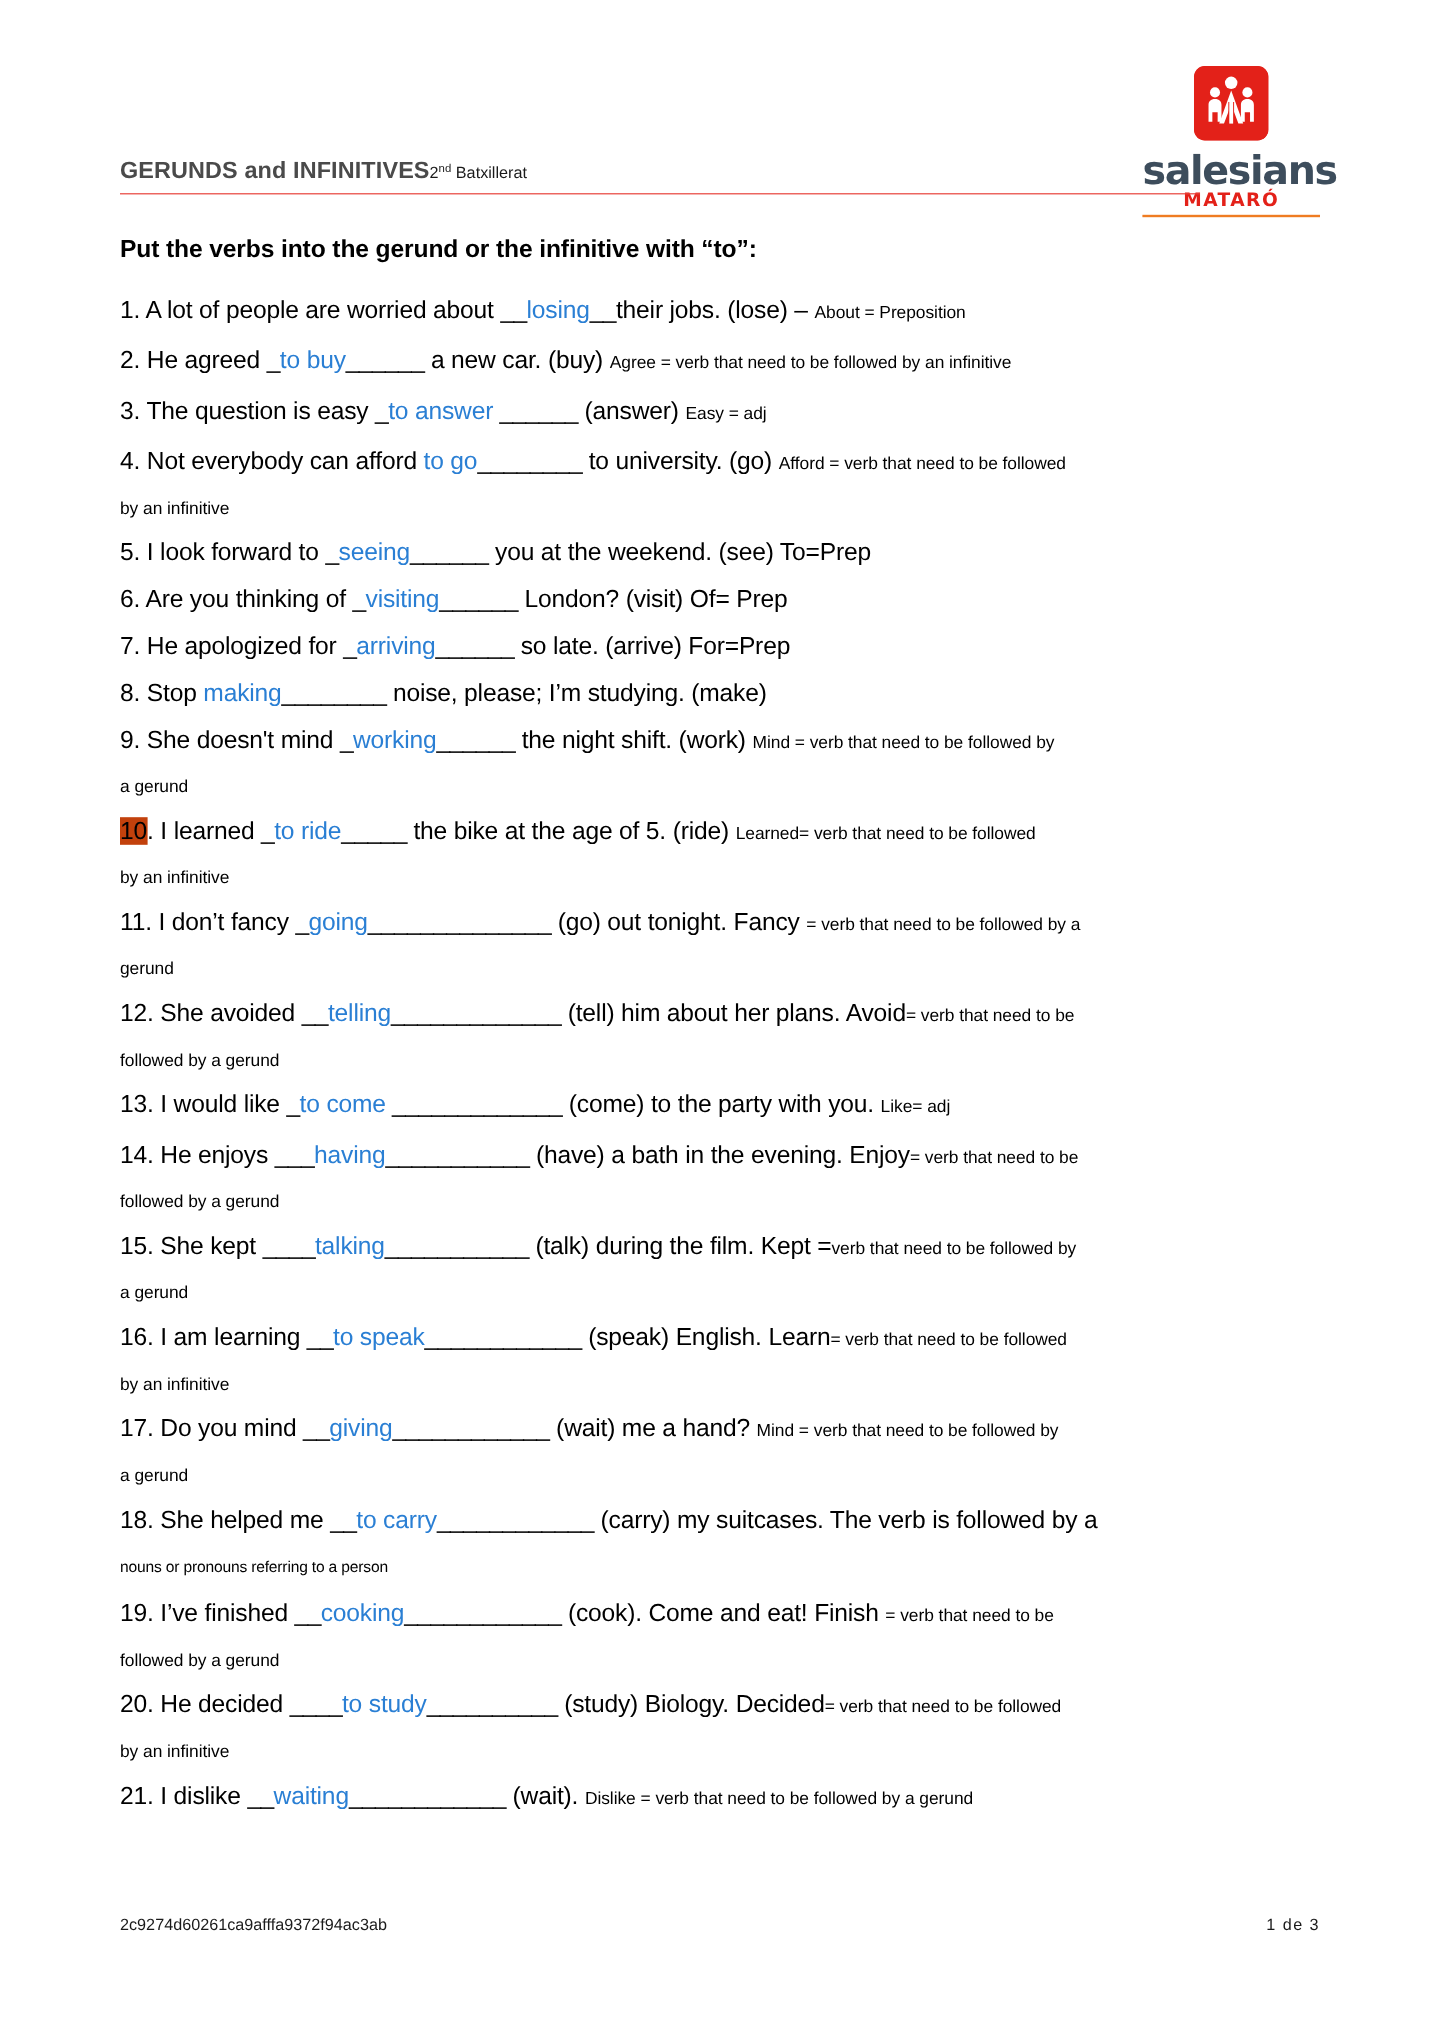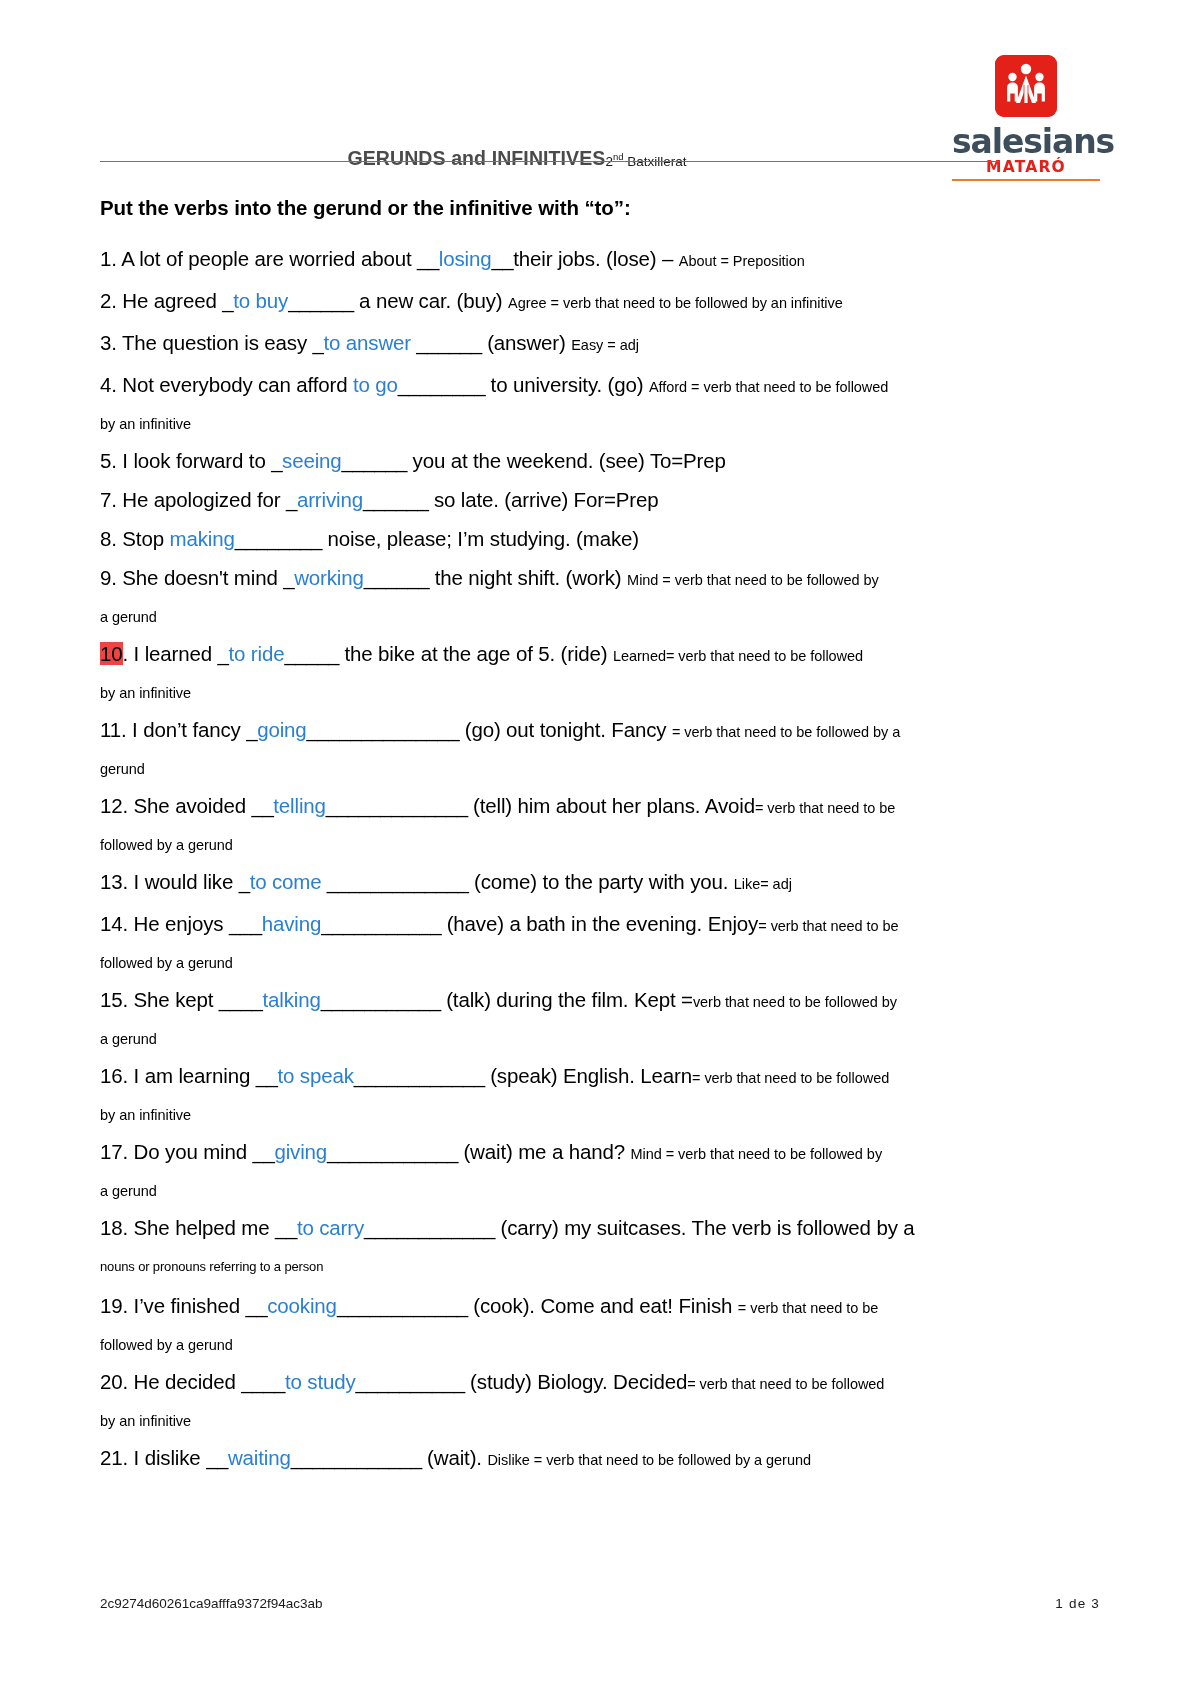--- a/index.html
+++ b/index.html
@@ -64,26 +64,25 @@
   .logo-rule {
     margin-top: 3px;
     height: 2px;
     background: #ef7c22;
     width: 148px;
   }
 
   .header-row {
     position: absolute;
     left: 0;
-    top: 92px;
+    top: 76px;
     width: 794px;
     display: flex;
     align-items: baseline;
-    justify-content: center;
-    margin-left: 20px;
+    justify-content: flex-start;
   }
   .header-title {
     font-family: "Liberation Sans", sans-serif;
     font-weight: bold;
     font-size: 19.5px;
     color: #4a4a4a;
     letter-spacing: 0.1px;
   }
   .header-course {
     font-family: "Liberation Sans", sans-serif;
@@ -140,21 +139,21 @@
     letter-spacing: -0.05px;
     display: block;
   }
   .cont-big {
     font-size: 13px;
     line-height: 39px;
     display: block;
     letter-spacing: -0.15px;
   }
   .hl {
-    background: #ef4444;
+    background: #c2410c;
   }
 
   
   .footer {
     position: absolute;
     left: 100px;
     top: 1596px;
     width: 1000px;
     display: flex;
     justify-content: space-between;
@@ -196,20 +195,21 @@
   </div>
 
   <div class="content">
     <div class="instruction">Put the verbs into the gerund or the infinitive with “to”:</div>
     <div id="questions">
         <div class="q"><span>1. </span><span>A lot of people are worried about </span><span class="blank">__</span><span class="ans">losing</span><span class="blank">__</span><span>their jobs. (lose) – </span><span class="note">About = Preposition</span></div>
         <div class="q"><span>2. </span><span>He agreed </span><span class="blank">_</span><span class="ans">to buy</span><span class="blank">______</span><span> a new car. (buy) </span><span class="note">Agree = verb that need to be followed by an infinitive</span></div>
         <div class="q"><span>3. </span><span>The question is easy </span><span class="blank">_</span><span class="ans">to answer</span><span class="blank"> ______</span><span> (answer) </span><span class="note">Easy = adj</span></div>
         <div class="q"><span>4. </span><span>Not everybody can afford </span><span class="ans">to go</span><span class="blank">________</span><span> to university. (go) </span><span class="note">Afford = verb that need to be followed</span><span class="note-line">by an infinitive</span></div>
         <div class="q"><span>5. </span><span>I look forward to </span><span class="blank">_</span><span class="ans">seeing</span><span class="blank">______</span><span> you at the weekend. (see) To=Prep</span></div>
+        <div class="q"><span>6. </span><span>Are you thinking of </span><span class="blank">_</span><span class="ans">visiting</span><span class="blank">______</span><span> London? (visit) Of= Prep</span></div>
         <div class="q"><span>7. </span><span>He apologized for </span><span class="blank">_</span><span class="ans">arriving</span><span class="blank">______</span><span> so late. (arrive) For=Prep</span></div>
         <div class="q"><span>8. </span><span>Stop </span><span class="ans">making</span><span class="blank">________</span><span> noise, please; I’m studying. (make)</span></div>
         <div class="q"><span>9. </span><span>She doesn't mind </span><span class="blank">_</span><span class="ans">working</span><span class="blank">______</span><span> the night shift. (work) </span><span class="note">Mind = verb that need to be followed by</span><span class="note-line">a gerund</span></div>
         <div class="q"><span class="hl">10</span><span>.  I learned </span><span class="blank">_</span><span class="ans">to ride</span><span class="blank">_____</span><span>  the bike at the age of 5. (ride) </span><span class="note">Learned= verb that need to be followed</span><span class="note-line">by an infinitive</span></div>
         <div class="q"><span>11. </span><span>I don’t fancy </span><span class="blank">_</span><span class="ans">going</span><span class="blank">______________</span><span> (go) out tonight. Fancy </span><span class="note">= verb that need to be followed by a</span><span class="note-line">gerund</span></div>
         <div class="q"><span>12. </span><span>She avoided </span><span class="blank">__</span><span class="ans">telling</span><span class="blank">_____________</span><span> (tell) him about her plans. Avoid</span><span class="note">= verb that need to be</span><span class="note-line">followed by a gerund</span></div>
         <div class="q"><span>13. </span><span>I would like </span><span class="blank">_</span><span class="ans">to come</span><span class="blank"> _____________</span><span> (come) to the party with you. </span><span class="note">Like= adj</span></div>
         <div class="q"><span>14. </span><span>He enjoys </span><span class="blank">___</span><span class="ans">having</span><span class="blank">___________</span><span> (have) a bath in the evening. Enjoy</span><span class="note">= verb that need to be</span><span class="note-line">followed by a gerund</span></div>
         <div class="q"><span>15. </span><span>She kept </span><span class="blank">____</span><span class="ans">talking</span><span class="blank">___________</span><span> (talk) during the film. Kept =</span><span class="note">verb that need to be followed by</span><span class="note-line">a gerund</span></div>
         <div class="q"><span>16. </span><span>I am learning </span><span class="blank">__</span><span class="ans">to speak</span><span class="blank">____________</span><span> (speak) English. Learn</span><span class="note">= verb that need to be followed</span><span class="note-line">by an infinitive</span></div>

